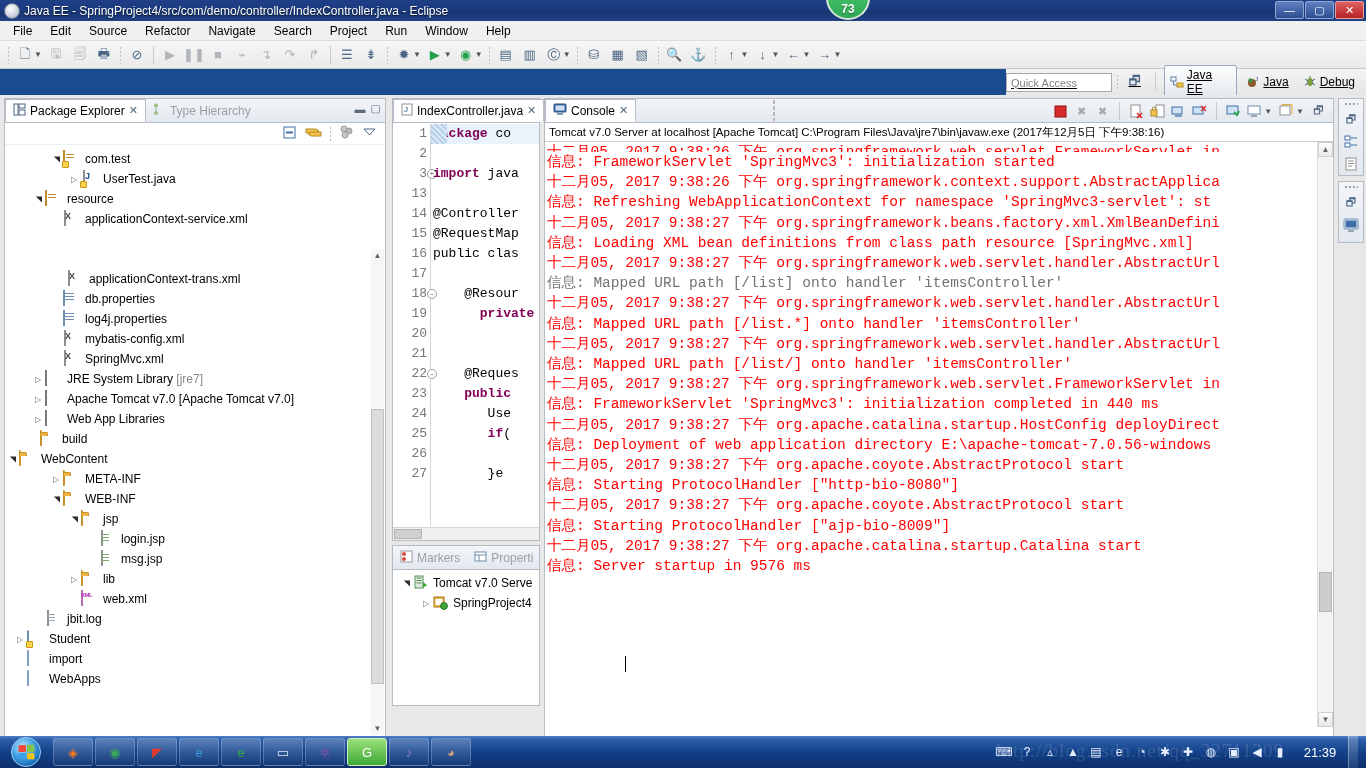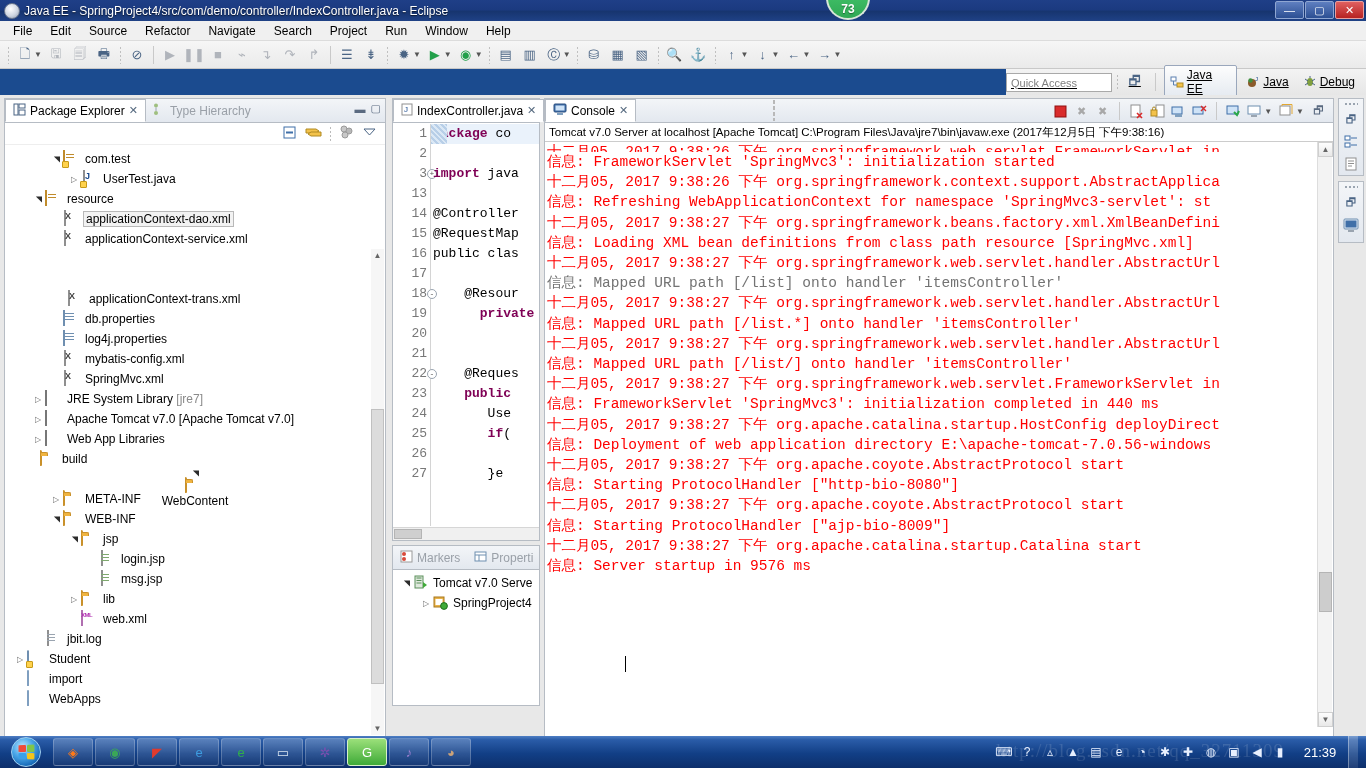--- a/index.html
+++ b/index.html
@@ -468,25 +468,20 @@
           <div class="trow" style="padding-left: 62px;">
             <span class="tarrow">▷</span>
             <span class="ticon"><span class="ic-java"></span><span class="warnbadge"></span></span>
             <span class="tlabel">UserTest.java</span>
           </div>
           <div class="trow" style="padding-left: 26px;">
             <span class="tarrow open" style="transform: rotate(-90deg); display: inline-block;">◢</span>
             <span class="ticon"><span class="ic-pkg" style="background:linear-gradient(to bottom,#ffe9b8,#f0b440);"></span></span>
             <span class="tlabel">resource</span>
           </div>
-          <div class="trow sel" style="padding-left: 44px;">
-            <span class="tarrow"></span>
-            <span class="ticon"><span class="ic-xml"></span></span>
-            <span class="tlabel">applicationContext-dao.xml</span>
-          </div>
           <div class="trow" style="padding-left: 44px;">
             <span class="tarrow"></span>
             <span class="ticon"><span class="ic-xml"></span></span>
             <span class="tlabel">applicationContext-service.xml</span>
           </div>
           <div class="trow" style="padding-left: 48px; margin-top: 40px;">
             <span class="tarrow"></span>
             <span class="ticon"><span class="ic-xml"></span></span>
             <span class="tlabel">applicationContext-trans.xml</span>
           </div>
@@ -523,21 +518,21 @@
           <div class="trow" style="padding-left: 26px;">
             <span class="tarrow">▷</span>
             <span class="ticon"><span class="ic-lib"></span></span>
             <span class="tlabel">Web App Libraries</span>
           </div>
           <div class="trow" style="padding-left: 21px;">
             <span class="tarrow"></span>
             <span class="ticon"><span class="ic-folder"></span></span>
             <span class="tlabel">build</span>
           </div>
-          <div class="trow" style=" flex-direction: column;">
+          <div class="trow" style="">
             <span class="tarrow open" style="transform: rotate(-90deg); display: inline-block;">◢</span>
             <span class="ticon"><span class="ic-folder"></span></span>
             <span class="tlabel">WebContent</span>
           </div>
           <div class="trow" style="padding-left: 44px;">
             <span class="tarrow">▷</span>
             <span class="ticon"><span class="ic-folder"></span></span>
             <span class="tlabel">META-INF</span>
           </div>
           <div class="trow" style="padding-left: 44px;">

